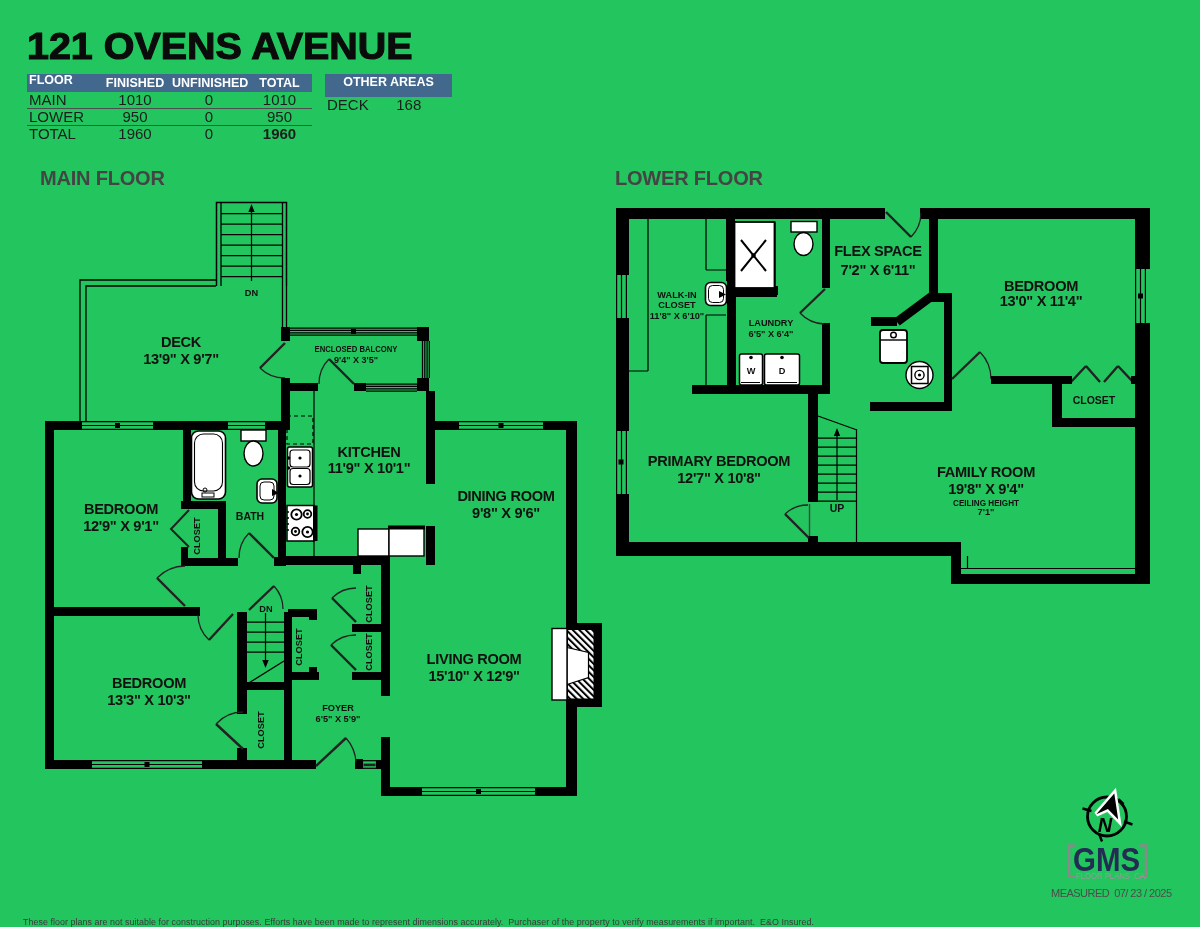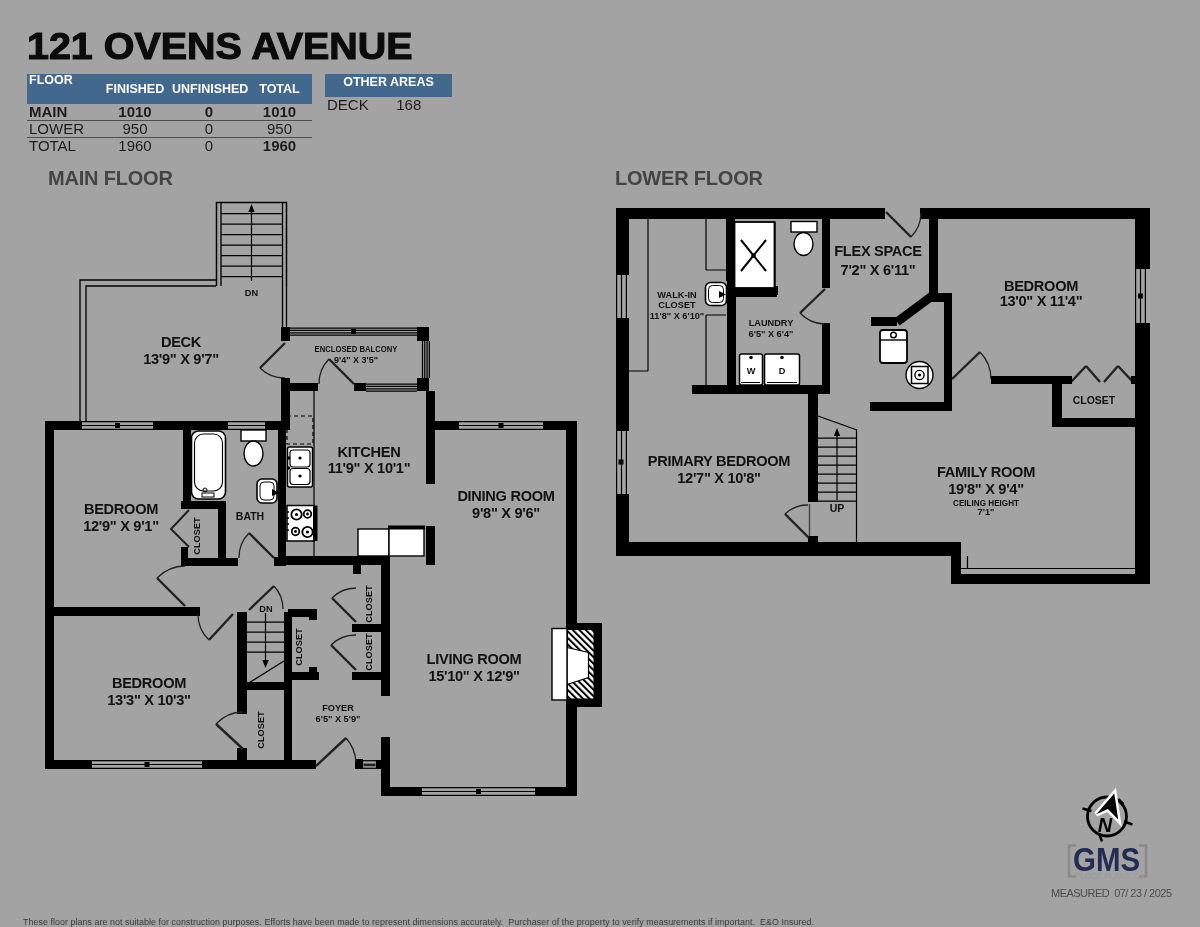--- a/index.html
+++ b/index.html
@@ -1,16 +1,16 @@
 <!DOCTYPE html>
 <html><head>
 <meta charset="utf-8">
 <style>
   html,body{margin:0;padding:0;background:#fff;}
-  #page{position:relative;width:1200px;height:927px;background:#a3a3a3;overflow:hidden;
+  #page{position:relative;width:1200px;height:927px;background:#22c55e;overflow:hidden;
         font-family:"Liberation Sans", sans-serif;}
   .abs{position:absolute;}
   #title{left:27px;top:29px;font-size:36.5px;font-weight:bold;color:#0b0b0b;-webkit-text-stroke:1.1px #0b0b0b;transform:scaleX(1.08);transform-origin:left top;white-space:nowrap;line-height:1;}
   .fltitle{font-size:20px;font-weight:bold;color:#444;letter-spacing:-0.2px;}
   table{border-collapse:collapse;}
   #footer{left:23px;top:888px;font-size:8.9px;color:#3a3a3a;white-space:nowrap;letter-spacing:0.05px;margin-top:29px;}
 </style>
 </head>
 <body>
 <div id="page">
@@ -20,26 +20,26 @@
   <div class="abs" id="areatable" style="left:27px;top:74px;width:285px;">
     <table style="width:285px;table-layout:fixed;font-size:15px;color:#1d1d1d;">
       <colgroup>
           <col style="width:72px">
           <col style="width:72px">
           <col style="width:76px">
           <col style="width:65px">
         </colgroup>
       <tbody>
           <tr style="background:#43688e;color:#fff;font-size:12.5px;font-weight:bold;height:14px;line-height:13px;">
-        <td style="padding:0 0 17px 2px;">FLOOR</td>
+        <td style="padding:0 0 5px 2px;">FLOOR</td>
             <td style="text-align:center">FINISHED</td>
             <td style="text-align:left">UNFINISHED</td>
             <td style="text-align:center">TOTAL</td>
           </tr>
-      <tr style="height:15px;line-height:14px;border-bottom:1.4px solid #4d4d4d;font-weight:bold;">
+      <tr style="height:15px;line-height:14px;border-bottom:1.4px solid #4d4d4d;">
         <td style="padding-left:2px;">MAIN</td>
             <td style="text-align:center">1010</td>
             <td style="text-align:center">0</td>
             <td style="text-align:center">1010</td>
           </tr>
       <tr style="height:15px;line-height:14px;border-bottom:1.4px solid #4d4d4d;">
         <td style="padding-left:2px;">LOWER</td>
             <td style="text-align:center">950</td>
             <td style="text-align:center">0</td>
             <td style="text-align:center">950</td>
@@ -61,21 +61,21 @@
         <td colspan="2" style="text-align:center;padding-bottom:8px;">OTHER AREAS</td>
           </tr>
       <tr style="height:15px;line-height:14px;">
             <td style="padding-left:2px;">DECK</td>
             <td style="text-align:left;padding-right:10px;">168</td>
           </tr>
     </tbody>
       </table>
   </div>
 
-  <div class="abs fltitle" style="left:48px;top:167px;">MAIN FLOOR</div>
+  <div class="abs fltitle" style="left:40px;top:167px;">MAIN FLOOR</div>
 
   <div class="abs fltitle" style="left:615px;top:167px;">LOWER FLOOR</div>
 
   <svg class="abs" style="left:0;top:0;" width="1200" height="927" viewBox="0 0 1200 927">
     <style>
       .w{fill:#000;}
       .tl{stroke:#000;stroke-width:1.3;fill:none;}
       .fx{stroke:#1a1a1a;stroke-width:1.6;fill:#fff;}
       .arc{fill:none;stroke:#222;stroke-width:1.3;}
       .leaf{stroke:#222;stroke-width:2.4;fill:none;}

